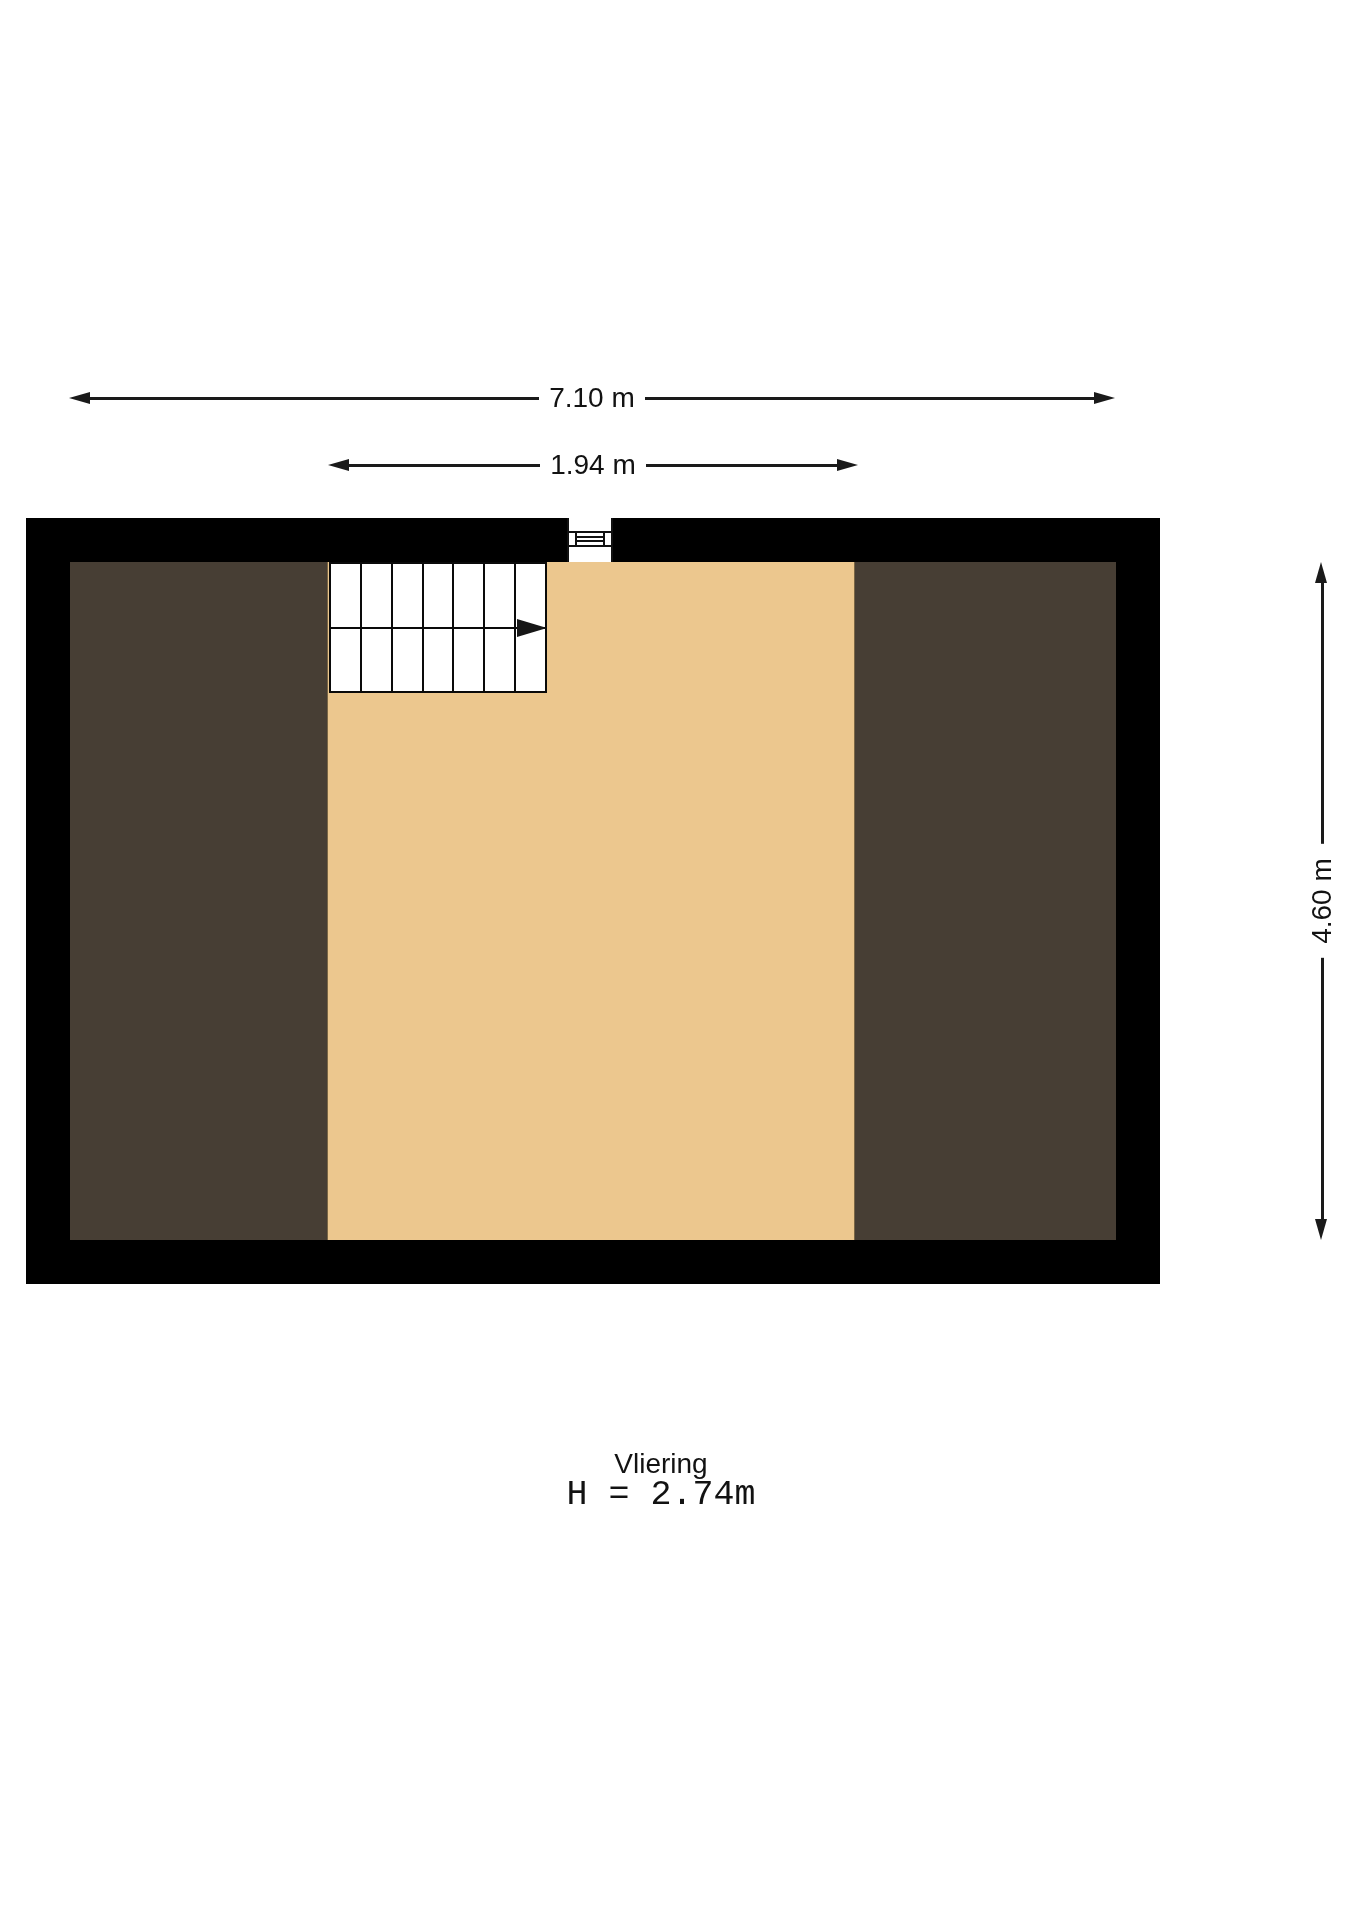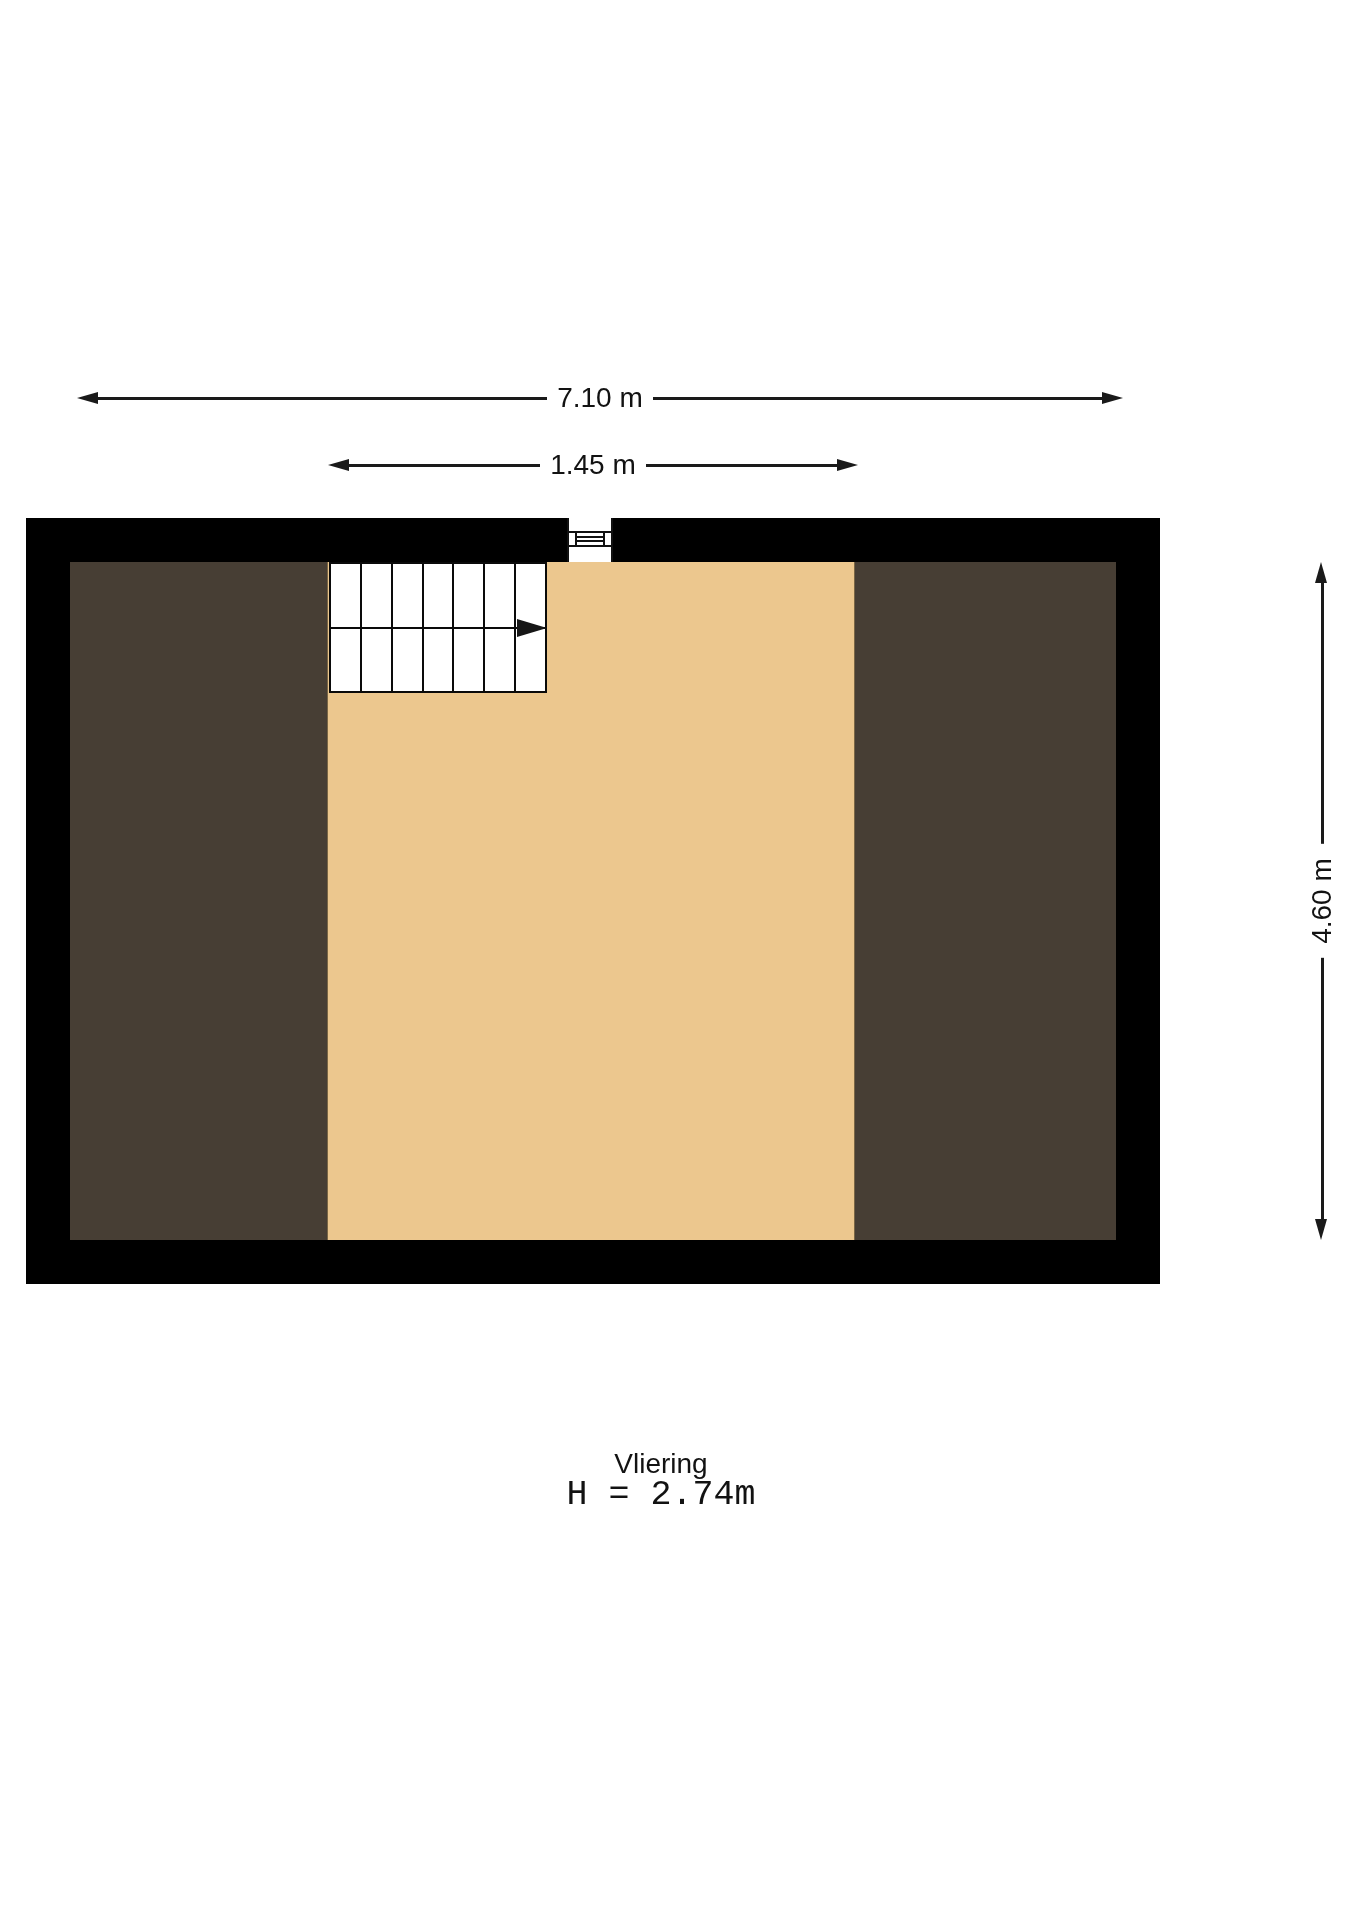--- a/index.html
+++ b/index.html
@@ -18,21 +18,21 @@
   
   .dim-h{position:absolute;height:40px;}
   .dim-h .line{position:absolute;left:16px;right:16px;top:18.5px;height:3px;background:var(--c-line);}
   .dim-h .ah-left{position:absolute;left:0;top:14px;width:0;height:0;
     border-top:6px solid transparent;border-bottom:6px solid transparent;border-right:21px solid var(--c-line);}
   .dim-h .ah-right{position:absolute;right:0;top:14px;width:0;height:0;
     border-top:6px solid transparent;border-bottom:6px solid transparent;border-left:21px solid var(--c-line);}
   .dim-h .lbl-wrap{position:absolute;left:0;right:0;top:0;height:40px;text-align:center;}
   .dim-h .lbl{display:inline-block;background:#ffffff;padding:0 10px;font-size:28px;line-height:40px;}
 
-  .dim-top{left:77px;top:378px;width:1046px;}
+  .dim-top{left:69px;top:378px;width:1046px;}
   .dim-mid{left:328px;top:445px;width:530px;}
 
   
   .dim-v{position:absolute;left:1304px;top:562px;width:36px;height:678px;}
   .dim-v .line{position:absolute;left:16.5px;top:14px;bottom:14px;width:3px;background:var(--c-line);}
   .dim-v .ah-up{position:absolute;top:0;left:11px;width:0;height:0;
     border-left:6px solid transparent;border-right:6px solid transparent;border-bottom:21px solid var(--c-line);}
   .dim-v .ah-down{position:absolute;bottom:0;left:11px;width:0;height:0;
     border-left:6px solid transparent;border-right:6px solid transparent;border-top:21px solid var(--c-line);}
   .dim-v .lbl{position:absolute;left:50%;top:50%;transform:translate(-50%,-50%) rotate(-90deg);
@@ -82,21 +82,21 @@
     <div class="line"></div>
     <div class="ah-left"></div>
     <div class="ah-right"></div>
     <div class="lbl-wrap"><span class="lbl">7.10 m</span></div>
   </div>
 
   <div class="dim-h dim-mid">
     <div class="line"></div>
     <div class="ah-left"></div>
     <div class="ah-right"></div>
-    <div class="lbl-wrap"><span class="lbl">1.45 m</span></div>
+    <div class="lbl-wrap"><span class="lbl">1.94 m</span></div>
   </div>
 
   <div class="plan">
     <div class="plan-inner">
       <div class="roof-left"></div>
       <div class="floor-center"></div>
       <div class="roof-right"></div>
 
       <div class="stairs" style="grid-template-columns: repeat(7, 1fr); grid-template-rows: repeat(2, 1fr);">
           <div class="stair-step"></div>

